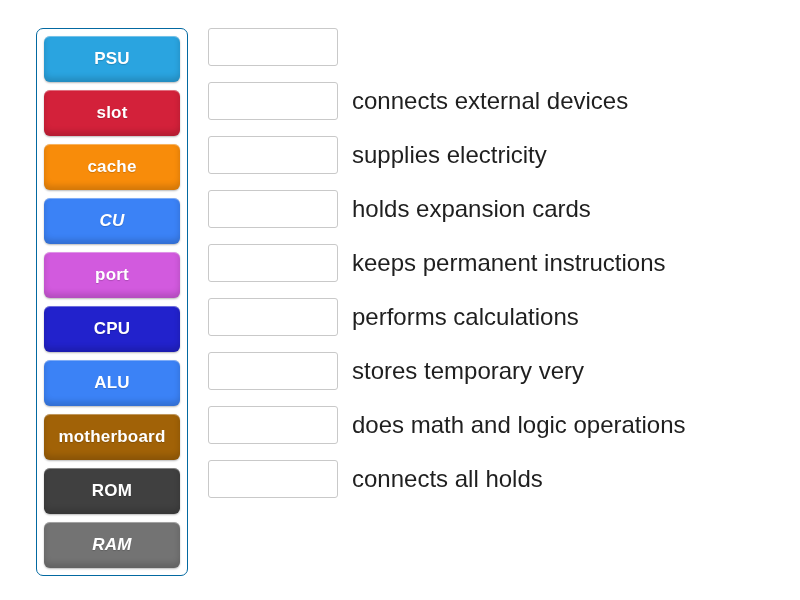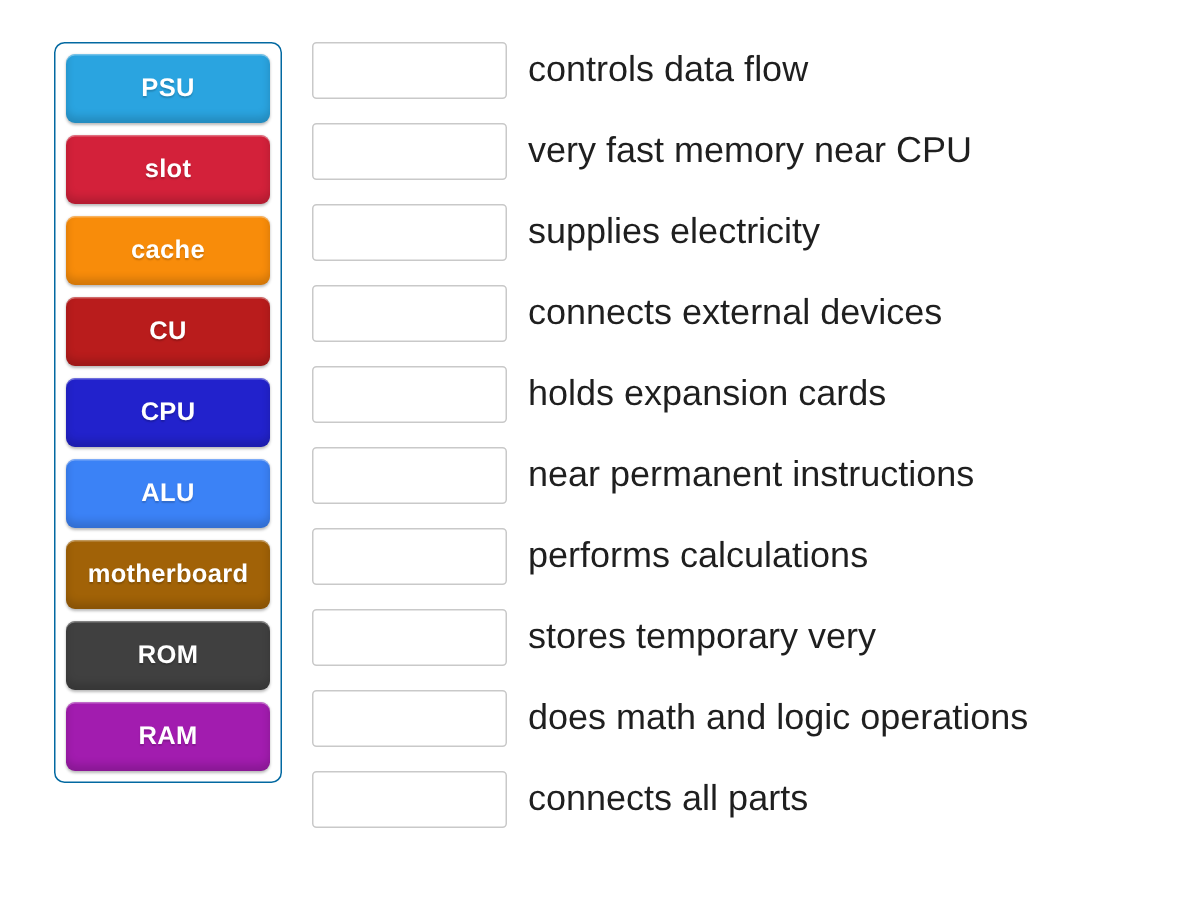--- a/index.html
+++ b/index.html
@@ -100,76 +100,74 @@
   <div id="tile-bank">
     <div class="tile" style="background: rgb(42, 164, 224);">
       <span>PSU</span>
     </div>
     <div class="tile" style="background: rgb(211, 33, 58);">
       <span>slot</span>
     </div>
     <div class="tile" style="background: rgb(248, 140, 10);">
       <span>cache</span>
     </div>
-    <div class="tile" style="background: #b91c1c;">
+    <div class="tile" style="background: #3b82f6; font-style: italic;">
       <span>CU</span>
+    </div>
+    <div class="tile" style="background: rgb(210, 90, 222);">
+      <span>port</span>
     </div>
     <div class="tile" style="background: rgb(34, 34, 204);">
       <span>CPU</span>
     </div>
     <div class="tile" style="background: #3b82f6;">
       <span>ALU</span>
     </div>
     <div class="tile" style="background: #a16207;">
       <span>motherboard</span>
     </div>
     <div class="tile" style="background: #404040;">
       <span>ROM</span>
     </div>
-    <div class="tile" style="background: #a21caf;">
+    <div class="tile" style="background: #737373; font-style: italic;">
       <span>RAM</span>
     </div>
   </div>
 
   <div id="answer-list">
     <div class="answer-row">
       <div class="drop-zone"></div>
-      <div class="answer-text">controls data flow</div>
     </div>
     <div class="answer-row">
       <div class="drop-zone"></div>
-      <div class="answer-text">very fast memory near CPU</div>
+      <div class="answer-text">connects external devices</div>
     </div>
     <div class="answer-row">
       <div class="drop-zone"></div>
       <div class="answer-text">supplies electricity</div>
     </div>
     <div class="answer-row">
       <div class="drop-zone"></div>
-      <div class="answer-text">connects external devices</div>
-    </div>
-    <div class="answer-row">
-      <div class="drop-zone"></div>
       <div class="answer-text">holds expansion cards</div>
     </div>
     <div class="answer-row">
       <div class="drop-zone"></div>
-      <div class="answer-text">near permanent instructions</div>
+      <div class="answer-text">keeps permanent instructions</div>
     </div>
     <div class="answer-row">
       <div class="drop-zone"></div>
       <div class="answer-text">performs calculations</div>
     </div>
     <div class="answer-row">
       <div class="drop-zone"></div>
       <div class="answer-text">stores temporary very</div>
     </div>
     <div class="answer-row">
       <div class="drop-zone"></div>
       <div class="answer-text">does math and logic operations</div>
     </div>
     <div class="answer-row">
       <div class="drop-zone"></div>
-      <div class="answer-text">connects all parts</div>
+      <div class="answer-text">connects all holds</div>
     </div>
   </div>
 
 </div>
 
 </body></html>

